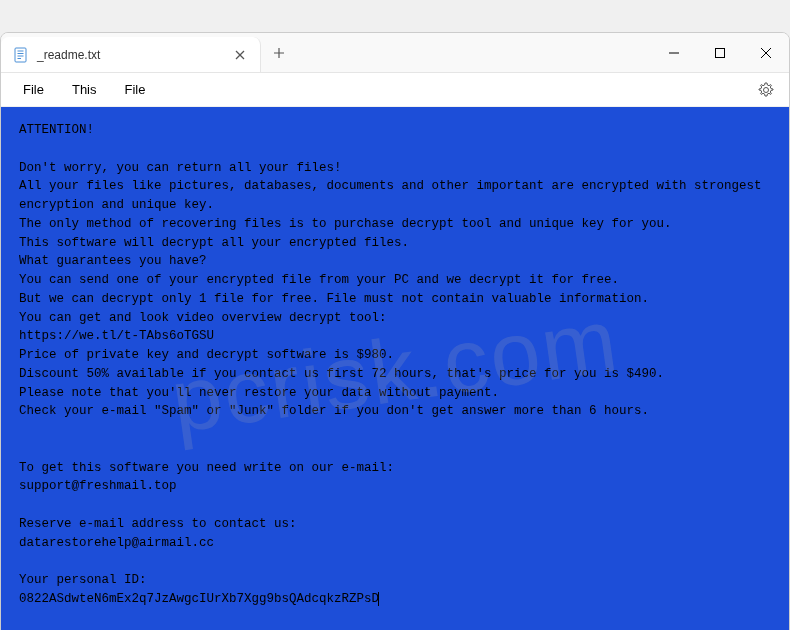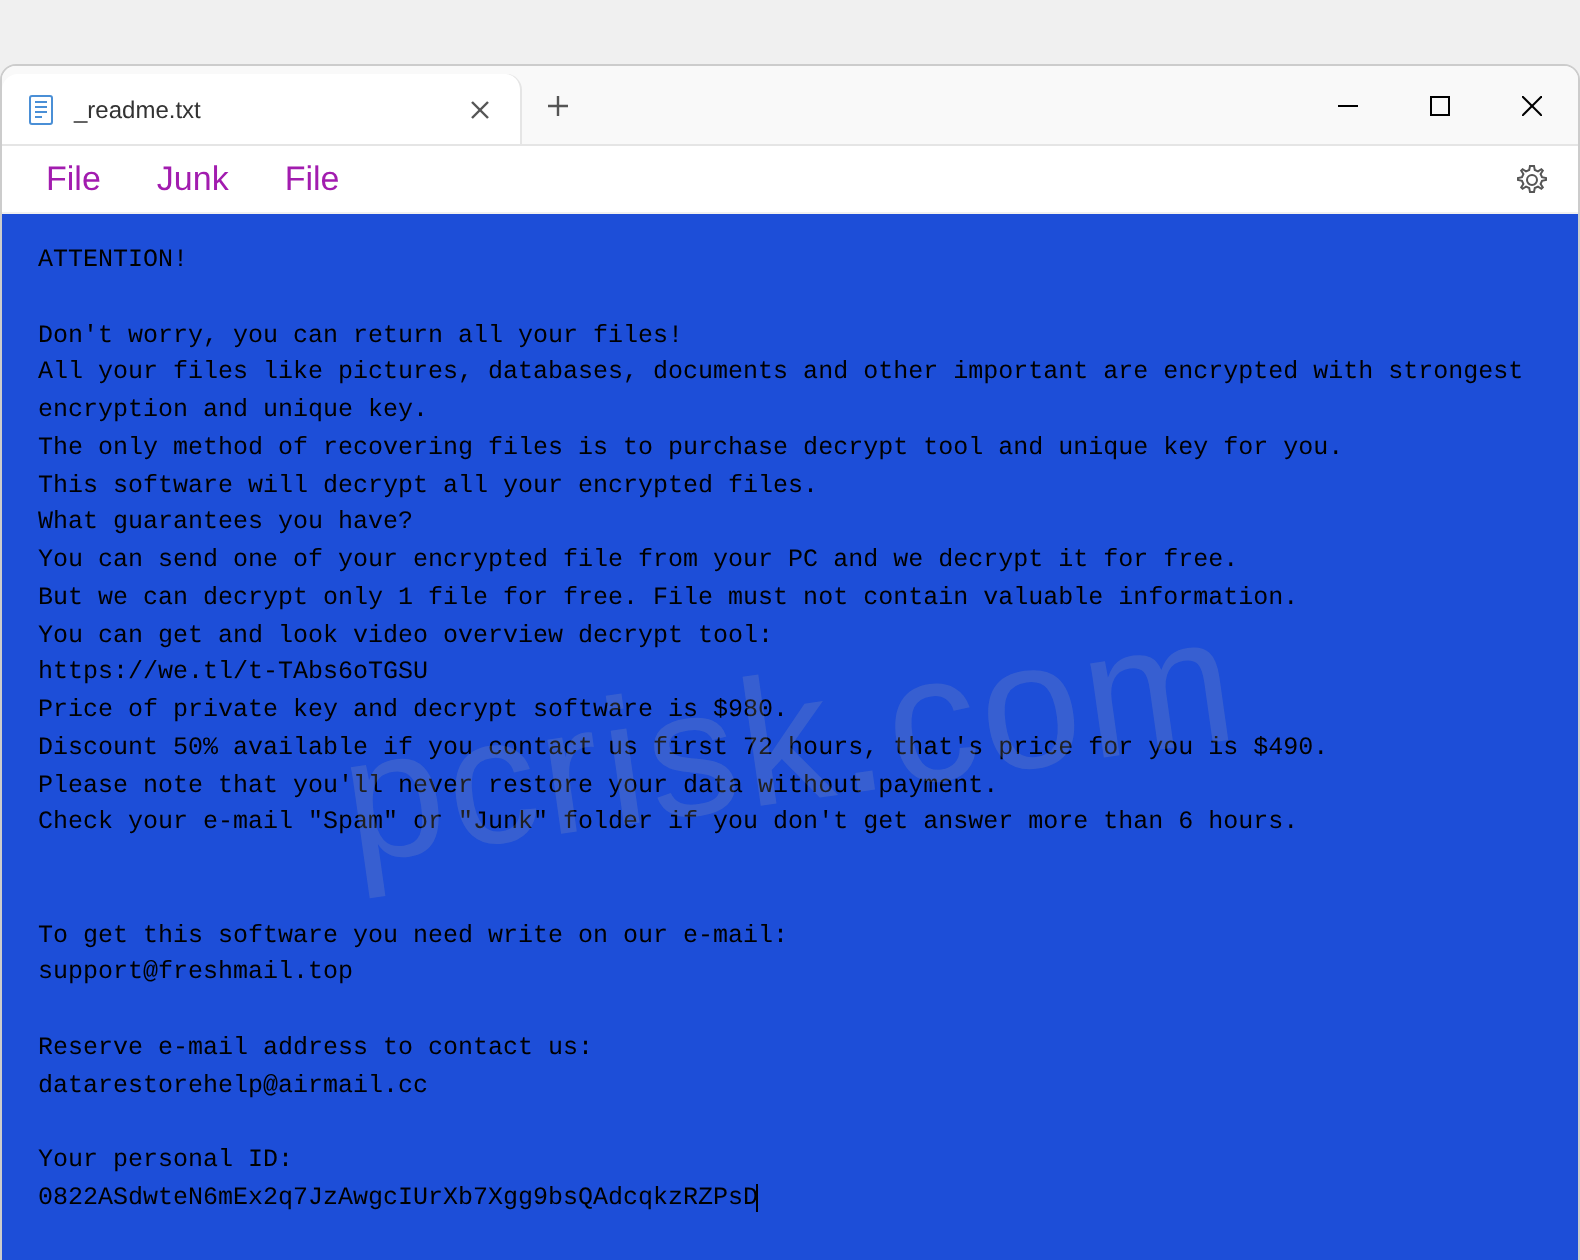--- a/index.html
+++ b/index.html
@@ -87,22 +87,22 @@
     .menubar {
       display: flex;
       align-items: center;
       height: 34px;
       padding: 0 8px;
       background: #ffffff;
       border-bottom: 1px solid #f0f0f0;
     }
     .menu-item {
       padding: 4px 14px;
-      font-size: 17px;
-      color: #a21caf;
+      font-size: 13px;
+      color: #000000;
       cursor: pointer;
     }
     .menu-spacer { flex: 1; }
     .settings-btn {
       width: 30px;
       height: 30px;
       display: flex;
       align-items: center;
       justify-content: center;
       cursor: pointer;
@@ -209,21 +209,21 @@
         <svg width="10" height="10" viewBox="0 0 10 10">
             <line x1="0" y1="0" x2="10" y2="10" stroke="#000" stroke-width="1"></line>
             <line x1="10" y1="0" x2="0" y2="10" stroke="#000" stroke-width="1"></line>
           </svg>
       </div>
     </div>
   </div>
 
   <div class="menubar">
     <div class="menu-item">File</div>
-    <div class="menu-item">Junk</div>
+    <div class="menu-item">This</div>
     <div class="menu-item">File</div>
     <div class="menu-spacer"></div>
     <div class="settings-btn">
       <svg width="16" height="16" viewBox="0 0 16 16">
         <path d="M8 10.5 A2.5 2.5 0 1 0 8 5.5 A2.5 2.5 0 1 0 8 10.5 Z M8 1 L9 1 L9.4 3 L11 3.7 L12.7 2.6 L13.4 3.3 L12.3 5 L13 6.6 L15 7 L15 8 L13 8.4 L12.3 10 L13.4 11.7 L12.7 12.4 L11 11.3 L9.4 12 L9 14 L8 14 L7 14 L6.6 12 L5 11.3 L3.3 12.4 L2.6 11.7 L3.7 10 L3 8.4 L1 8 L1 7 L3 6.6 L3.7 5 L2.6 3.3 L3.3 2.6 L5 3.7 L6.6 3 L7 1 Z" fill="none" stroke="#555" stroke-width="1"></path>
       </svg>
     </div>
   </div>
 
   <div class="editor"><span>ATTENTION!

